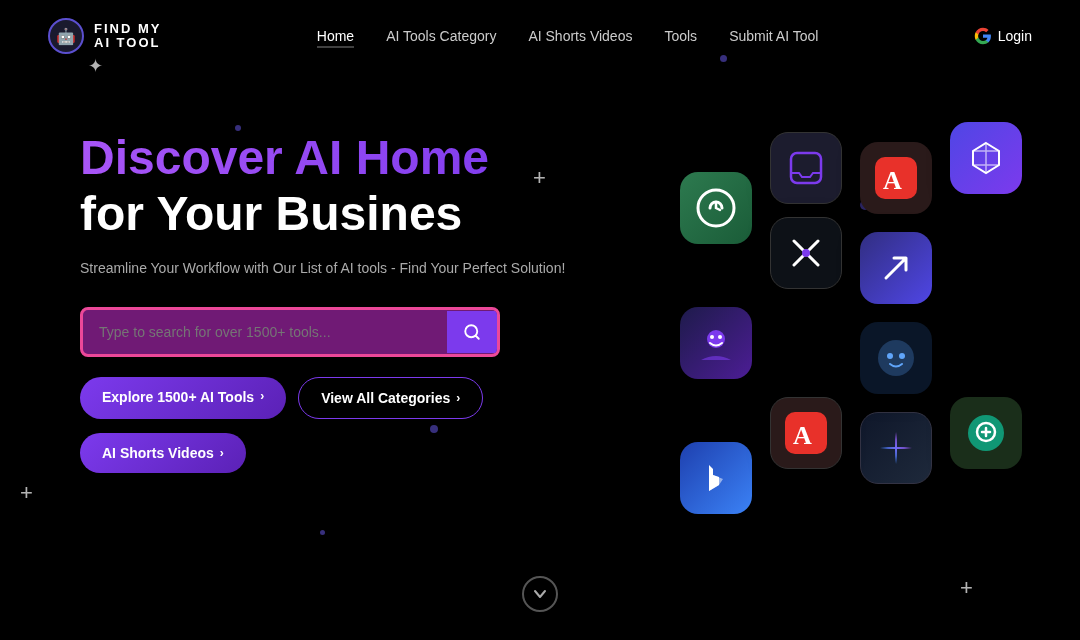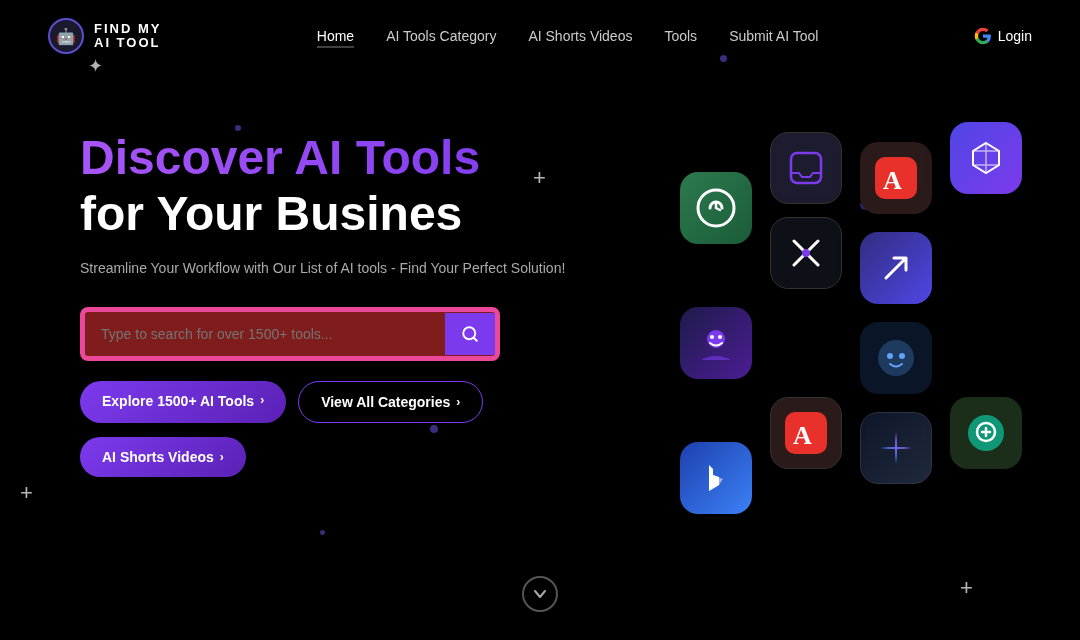--- a/index.html
+++ b/index.html
@@ -145,22 +145,22 @@
     .hero-subtitle {
       font-size: 14px;
       color: #aaa;
       margin-bottom: 28px;
       line-height: 1.5;
     }
 
     .search-bar {
       display: flex;
       align-items: center;
-      background: #7f1d1d;
-      border: 5px solid #ec4899;
+      background: #701a75;
+      border: 3px solid #ec4899;
       border-radius: 8px;
       overflow: hidden;
       margin-bottom: 20px;
       width: 100%;
       max-width: 420px;
     }
 
     .search-bar input {
       flex: 1;
       background: transparent;
@@ -325,21 +325,21 @@
       <path d="M12 23c2.97 0 5.46-.98 7.28-2.66l-3.57-2.77c-.98.66-2.23 1.06-3.71 1.06-2.86 0-5.29-1.93-6.16-4.53H2.18v2.84C3.99 20.53 7.7 23 12 23z" fill="#34A853"></path>
       <path d="M5.84 14.09c-.22-.66-.35-1.36-.35-2.09s.13-1.43.35-2.09V7.07H2.18C1.43 8.55 1 10.22 1 12s.43 3.45 1.18 4.93l3.66-2.84z" fill="#FBBC05"></path>
       <path d="M12 5.38c1.62 0 3.06.56 4.21 1.64l3.15-3.15C17.45 2.09 14.97 1 12 1 7.7 1 3.99 3.47 2.18 7.07l3.66 2.84c.87-2.6 3.3-4.53 6.16-4.53z" fill="#EA4335"></path>
     </svg>
     <span>Login</span>
   </div>
 </nav>
 
 <div class="hero">
   <div class="hero-left">
-    <div class="hero-title-top">Discover AI Tools</div>
+    <div class="hero-title-top">Discover AI Home</div>
     <div class="hero-title-bottom">for Your Busines</div>
     <div class="hero-subtitle">Streamline Your Workflow with Our List of AI tools - Find Your Perfect Solution!</div>
 
     <div class="search-bar">
       <input type="text" placeholder="Type to search for over 1500+ tools..." style="">
       <button class="search-btn">
         <svg viewBox="0 0 24 24">
           <path d="M21 21l-4.35-4.35M11 19a8 8 0 100-16 8 8 0 000 16z" stroke="#fff" stroke-width="2.5" fill="none" stroke-linecap="round"></path>
         </svg>
       </button>

